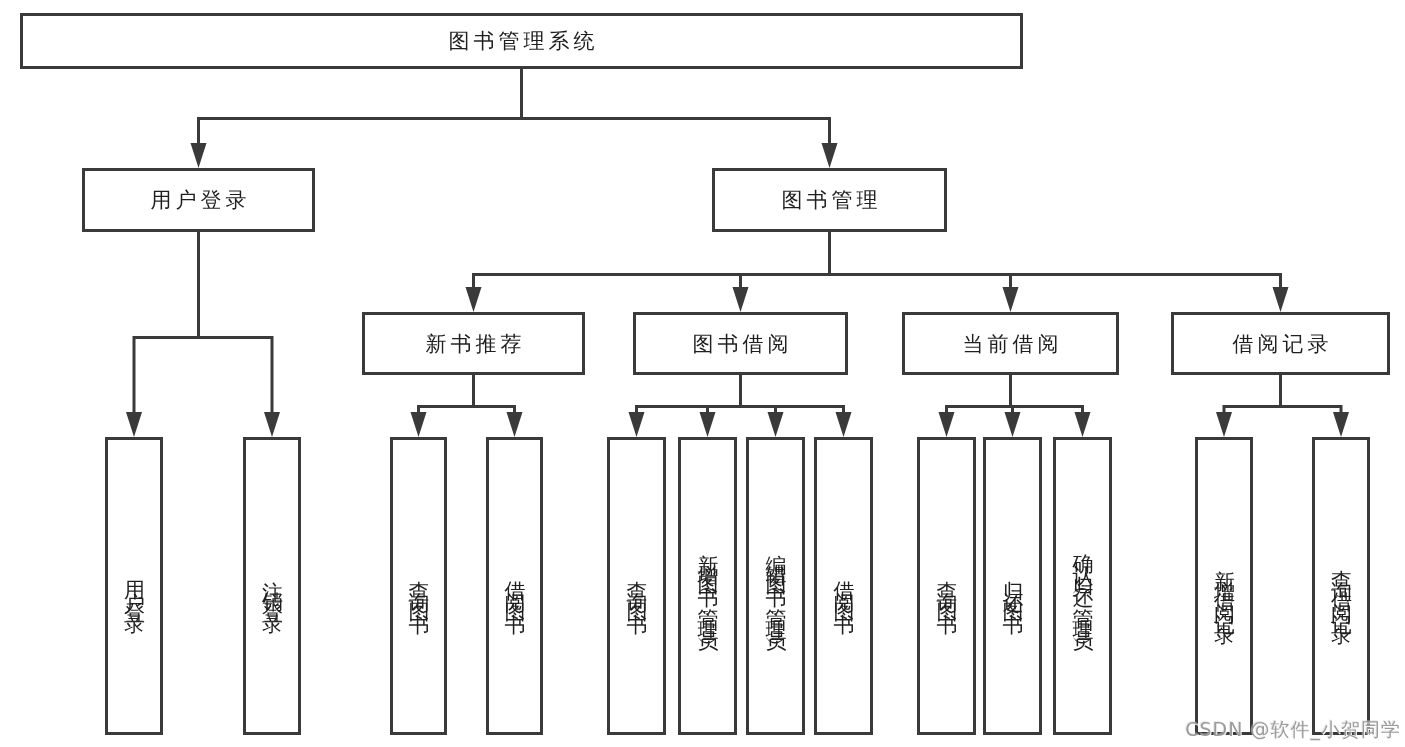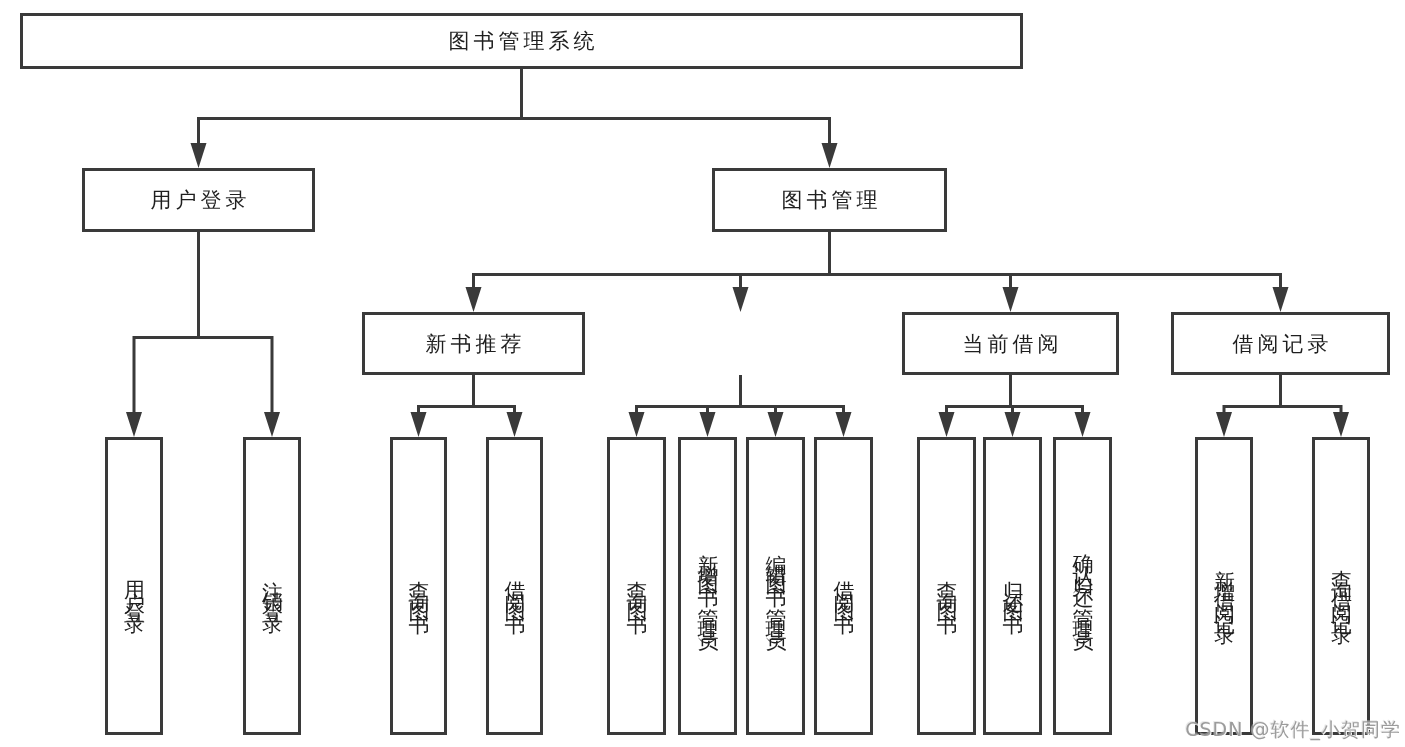--- a/index.html
+++ b/index.html
@@ -47,20 +47,21 @@
       M946.5 437 l-8 -25 h16 z M1012.5 437 l-8 -25 h16 z M1082.5 437 l-8 -25 h16 z
       M1224 437 l-8 -25 h16 z M1341 437 l-8 -25 h16 z"></path>
   </svg>
 
   <div class="node h" style="left:20px;top:13px;width:1003px;height:56px">图书管理系统</div>
 
   <div class="node h" style="left:82px;top:168px;width:233px;height:64px">用户登录</div>
   <div class="node h" style="left:362px;top:312px;width:223px;height:63px">新书推荐</div>
 
   <div class="node h" style="left:712px;top:168px;width:235px;height:64px">图书管理</div>
+  <div class="node h" style="left:633px;top:312px;width:215px;height:63px">图书借阅</div>
   <div class="node h" style="left:1171px;top:312px;width:219px;height:63px">借阅记录</div>
   <div class="node h" style="left:902px;top:312px;width:217px;height:63px">当前借阅</div>
 
   <div class="node v" style="left:105px;top:437px;width:58px;height:298px">用户登录</div>
   <div class="node v" style="left:243px;top:437px;width:58px;height:298px">注销登录</div>
 
   <div class="node v" style="left:390px;top:437px;width:57px;height:298px">查询图书</div>
   <div class="node v" style="left:486px;top:437px;width:57px;height:298px">借阅图书</div>
 
   <div class="node v" style="left:607px;top:437px;width:59px;height:298px">查询图书</div>

